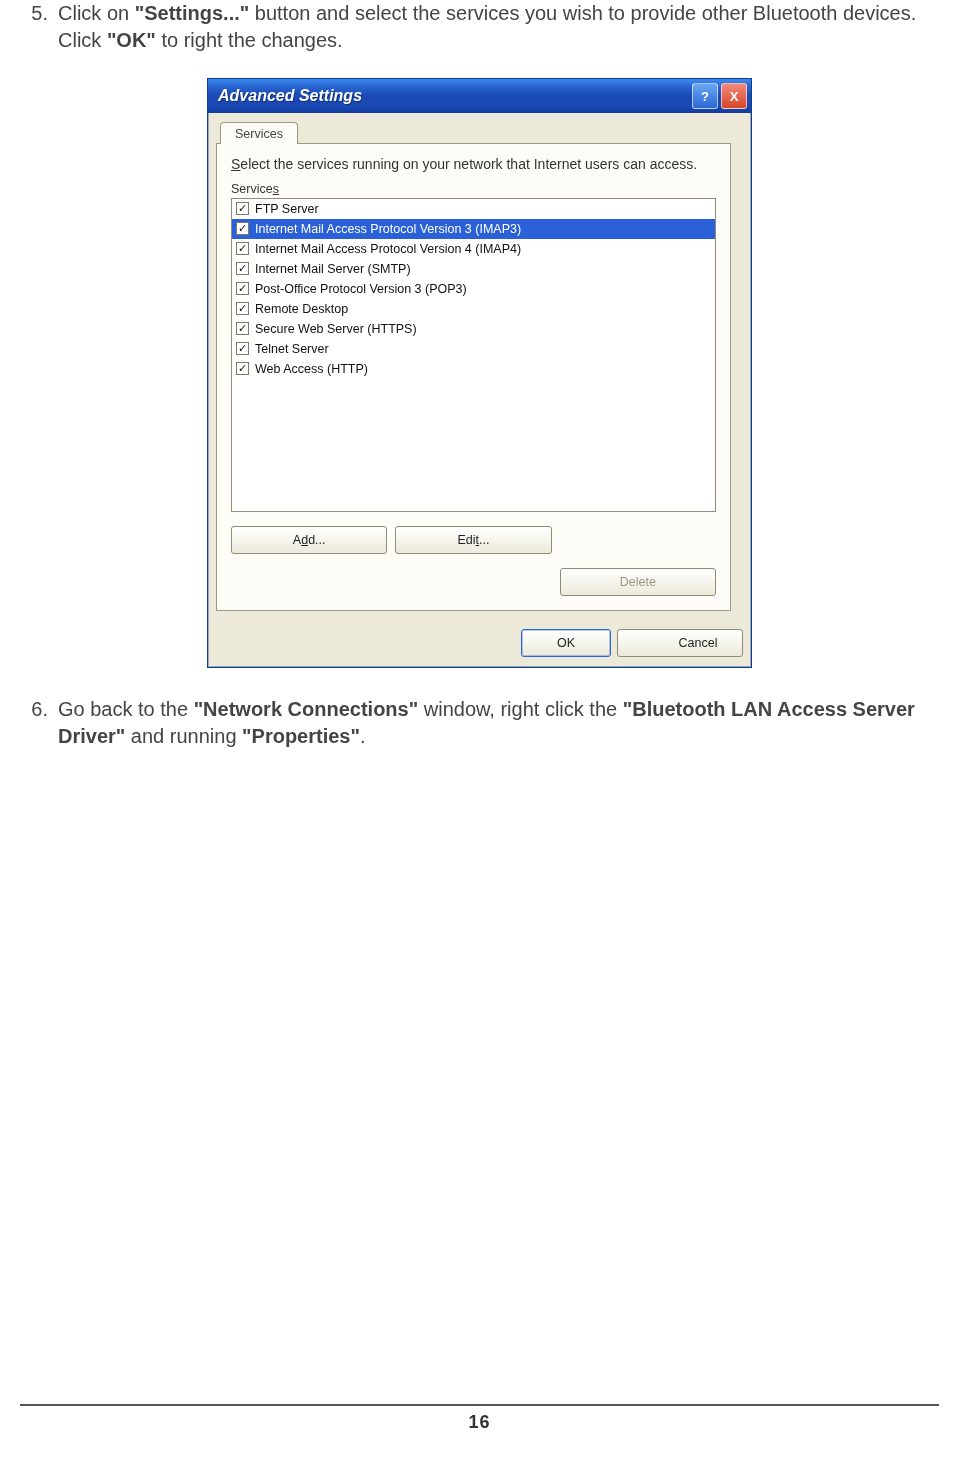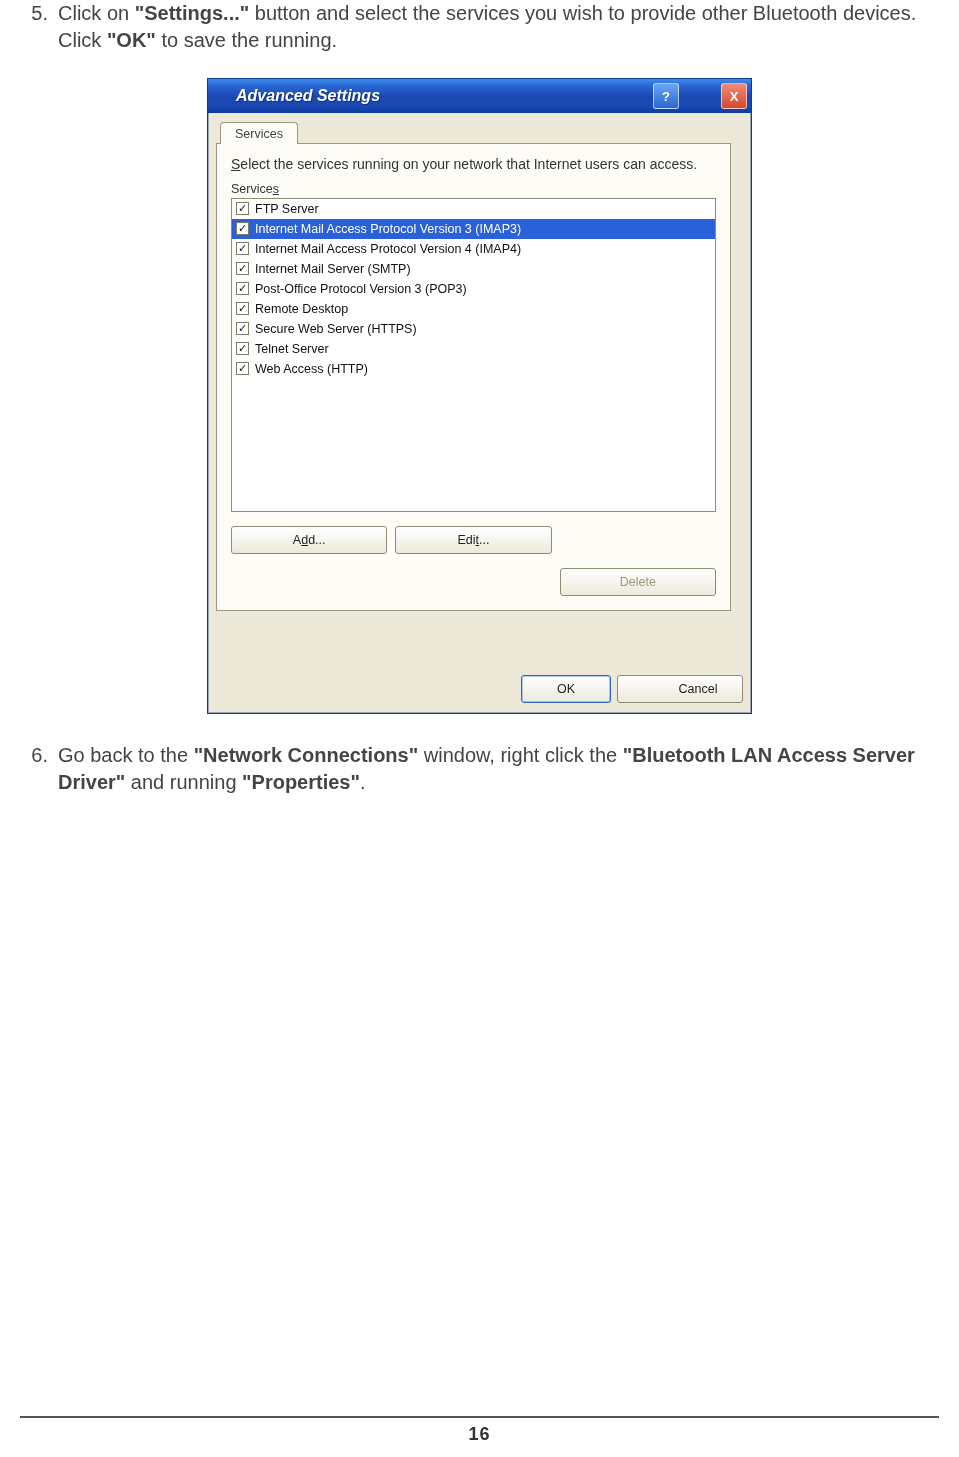--- a/index.html
+++ b/index.html
@@ -41,23 +41,22 @@
     background: #ece9d8;
     box-shadow: 0 0 0 1px #9da6b5 inset;
     font-family: Tahoma, Geneva, sans-serif;
     font-size: 13px;
   }
   .titlebar {
     height: 34px;
     background: linear-gradient(180deg,#3c8cf0 0%,#2a67d3 20%,#1a49b4 50%,#1a49b4 80%,#0e3ca0 100%);
     display: flex;
     align-items: center;
-    padding: 0 4px 0 28px;
+    padding: 0 4px 0 10px;
     color: #fff;
-    gap: 39px;
   }
   .titlebar .title {
     font-weight: bold;
     font-style: italic;
     font-size: 16px;
     text-shadow: 1px 1px 0 rgba(0,0,0,.35);
     flex: 1;
   }
   .titlebtn {
     width: 24px;
@@ -177,26 +176,25 @@
     height: 26px;
     border-radius: 3px;
     border: 1px solid #2a67d3;
     background: linear-gradient(180deg,#fff,#eceadb);
     font-size: 12.5px;
     display: flex;
     align-items: center;
     justify-content: center;
     color: #222;
     box-shadow: inset 0 0 0 1px rgba(42,103,211,.35);
-    margin-top: 46px;
   }
   .dlgbtn.cancel { border-color: #8d8d77; box-shadow: none; padding-left: 36px; }
   .footer {
     position: absolute;
-    bottom: 12px;
+    bottom: 24px;
     left: 20px;
     right: 20px;
   }
   .footer hr {
     border: none;
     border-top: 2px solid #555;
     margin: 0 0 6px 0;
   }
   .footer .pg {
     text-align: center;
@@ -207,21 +205,21 @@
   }
 </style>
 </head>
 <body>
 
 <div class="page">
 
   <div class="step">
     <div class="num">5.</div>
     <div>
-      <span>Click on </span><span class="bold">"Settings..."</span><span> button and select the services you wish to provide other Bluetooth devices. Click </span><span class="bold">"OK"</span><span> to save the running.</span>
+      <span>Click on </span><span class="bold">"Settings..."</span><span> button and select the services you wish to provide other Bluetooth devices. Click </span><span class="bold">"OK"</span><span> to right the changes.</span>
     </div>
   </div>
 
   <div class="screenshot-wrap">
     <div class="dialog">
 
       <div class="titlebar">
         <div class="title">Advanced Settings</div>
         <div class="titlebtn help">?</div>
         <div class="titlebtn close">X</div>

